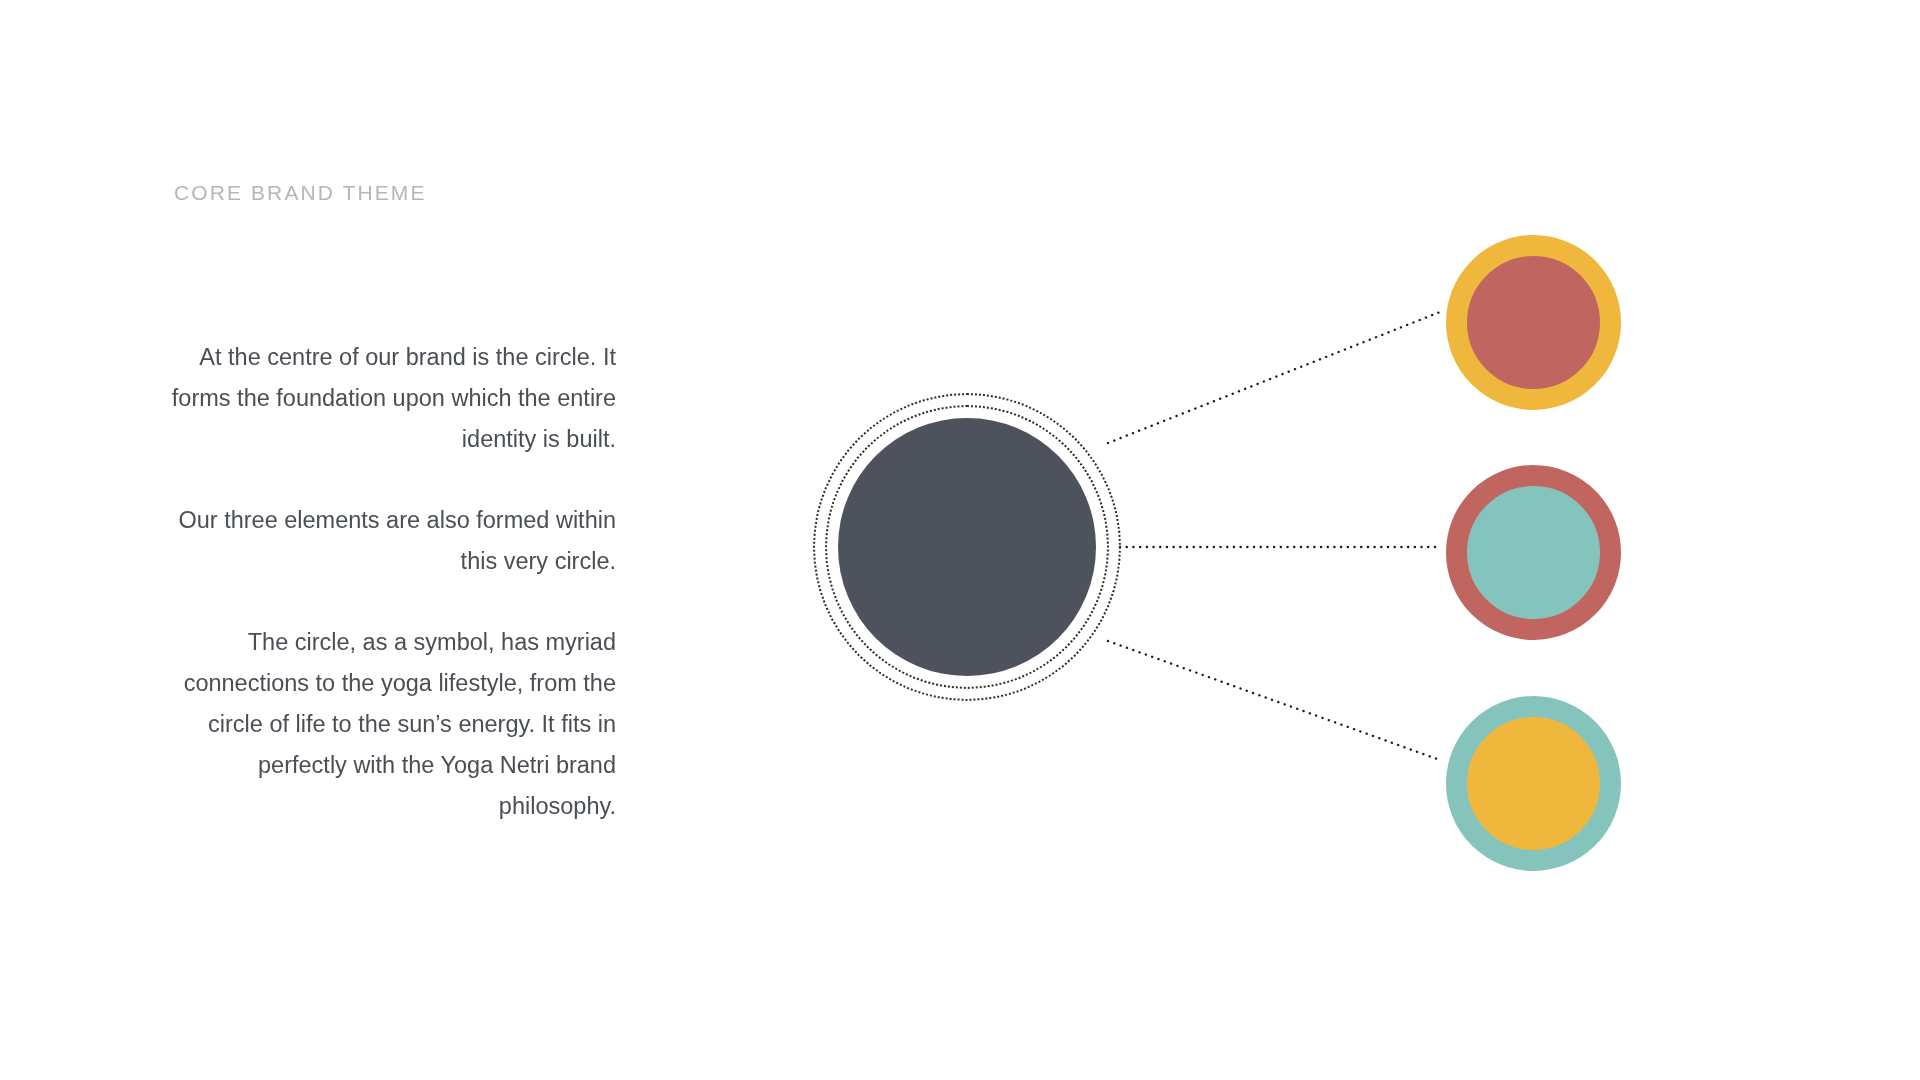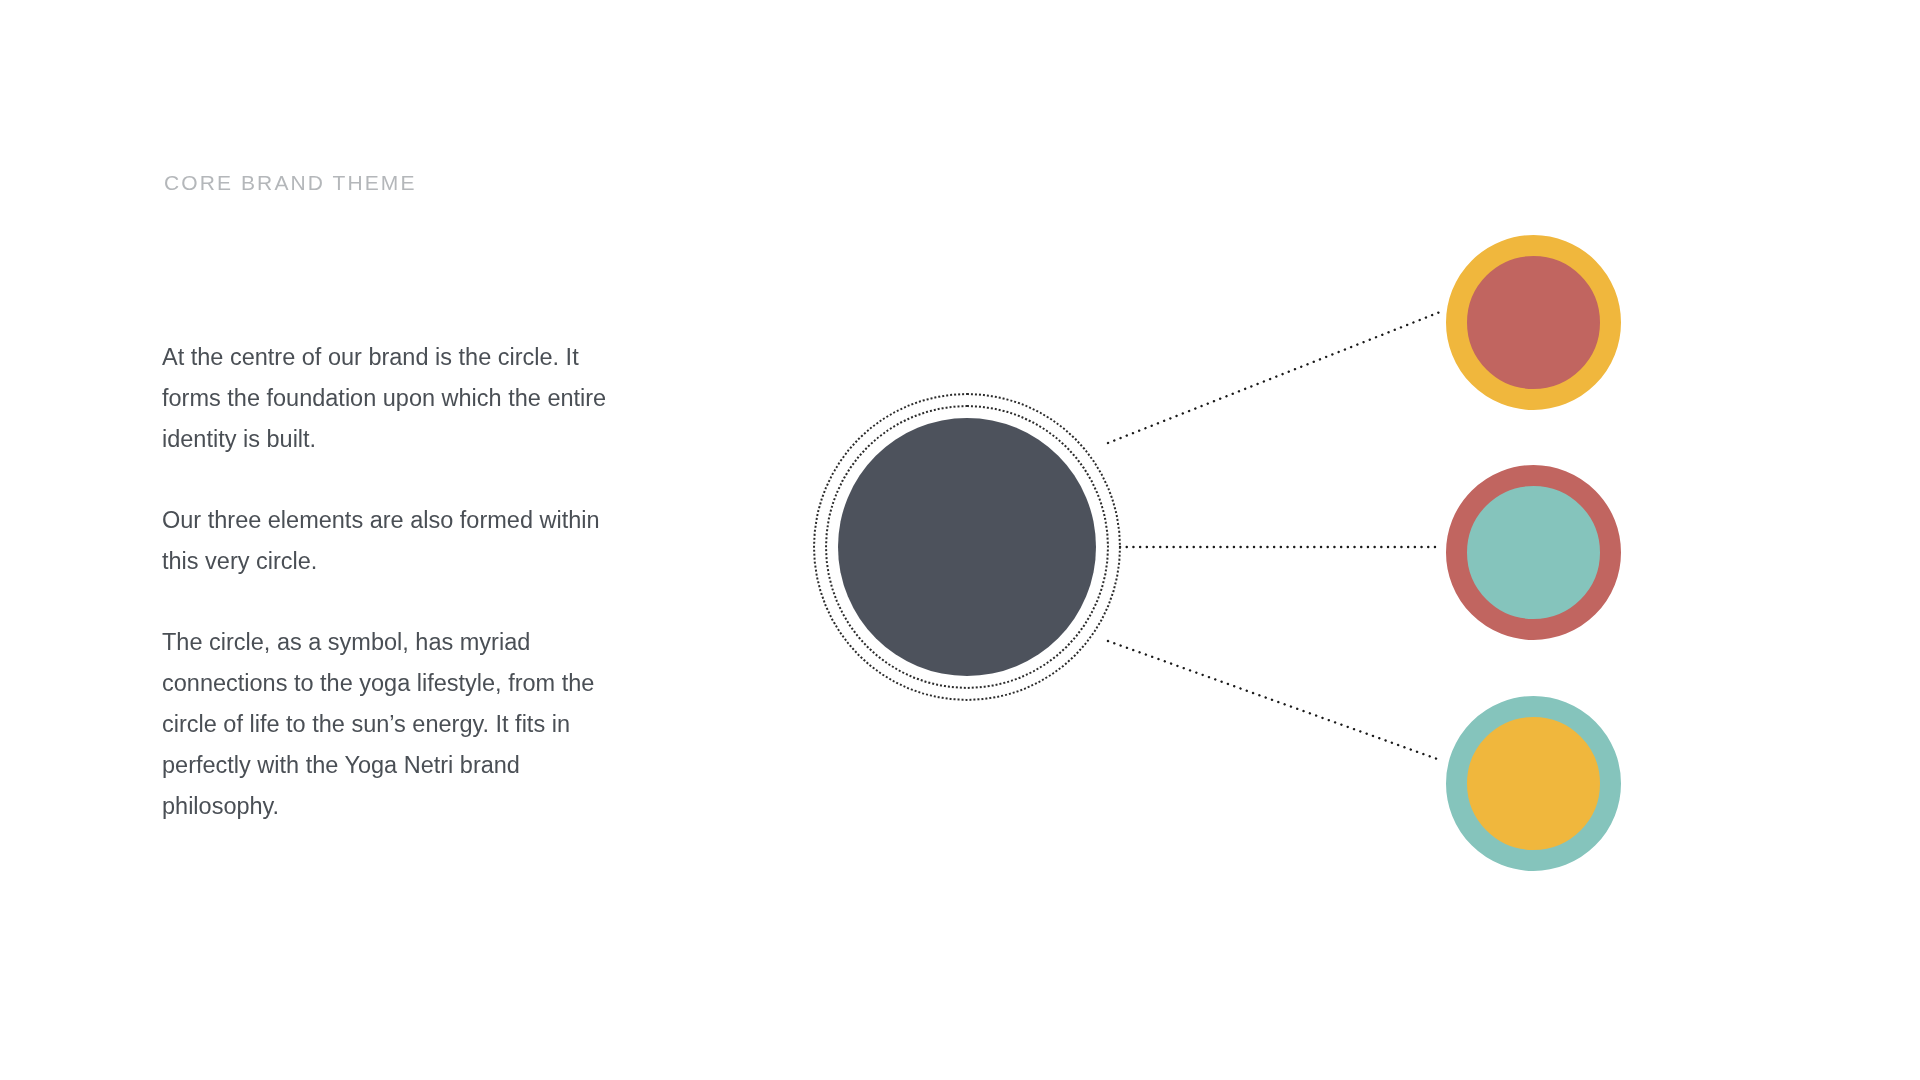--- a/index.html
+++ b/index.html
@@ -29,29 +29,30 @@
     top: 168px;
     width: 470px;
   }
 
   .eyebrow {
     font-size: 21px;
     letter-spacing: 2.1px;
     color: #b4b7ba;
     font-weight: 400;
     line-height: 1.2;
-    margin: 2px;
+    margin: 12px;
     white-space: nowrap;
   }
 
   .body-copy {
     position: absolute;
-    left: 162px;
+    left: 148px;
     top: 337px;
     width: 468px;
+    text-align: right;
   }
 
   .body-copy p {
     margin: 0 0 40px 0;
     font-size: 23.5px;
     line-height: 41px;
     color: #4a4f55;
     font-weight: 400;
   }
   .body-copy p:last-child { margin-bottom: 0; }

